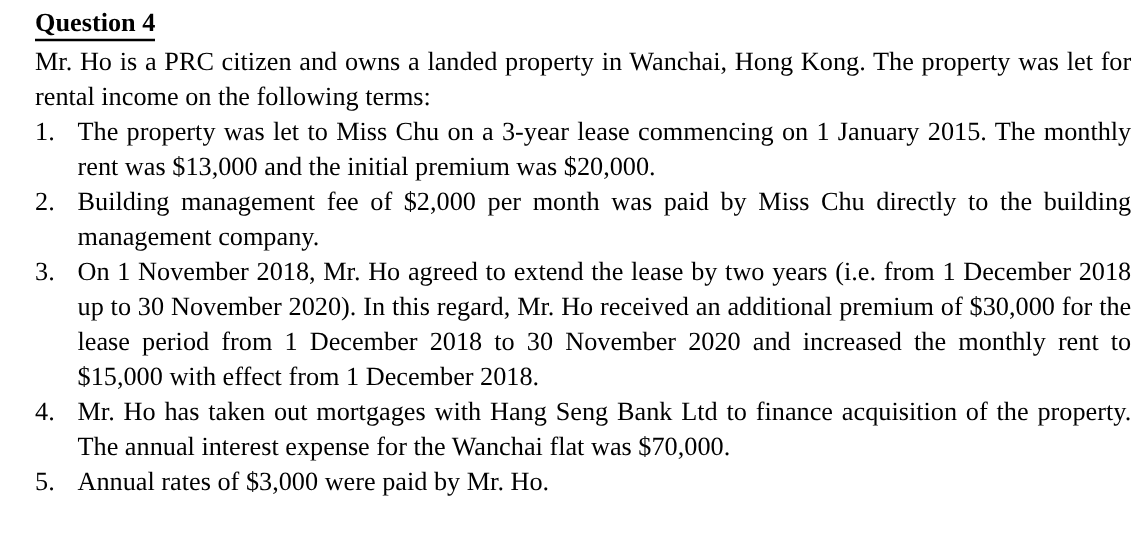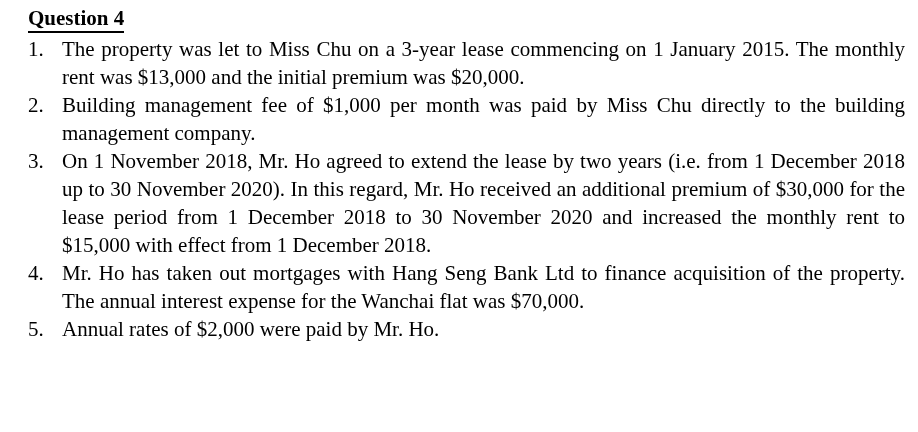--- a/index.html
+++ b/index.html
@@ -57,43 +57,44 @@
 </style>
 </head>
 <body>
 
 <div class="page">
 
   <h1 class="doc-title">
     <span class="title-text">Question 4</span>
   </h1>
 
+  <p class="intro">Mr. Ho is a PRC citizen and owns a landed property in Wanchai, Hong Kong. The property was let for rental income on the following terms:</p>
 
   <div class="num-list">
 
     <div class="list-item">
       <span class="item-marker">1.</span>
       <span class="item-text">The property was let to Miss Chu on a 3-year lease commencing on 1 January 2015. The monthly rent was $13,000 and the initial premium was $20,000.</span>
     </div>
 
     <div class="list-item">
       <span class="item-marker">2.</span>
-      <span class="item-text">Building management fee of $1,000 per month was paid by Miss Chu directly to the building management company.</span>
+      <span class="item-text">Building management fee of $2,000 per month was paid by Miss Chu directly to the building management company.</span>
     </div>
 
     <div class="list-item">
       <span class="item-marker">3.</span>
       <span class="item-text">On 1 November 2018, Mr. Ho agreed to extend the lease by two years (i.e. from 1 December 2018 up to 30 November 2020). In this regard, Mr. Ho received an additional premium of $30,000 for the lease period from 1 December 2018 to 30 November 2020 and increased the monthly rent to $15,000 with effect from 1 December 2018.</span>
     </div>
 
     <div class="list-item">
       <span class="item-marker">4.</span>
       <span class="item-text">Mr. Ho has taken out mortgages with Hang Seng Bank Ltd to finance acquisition of the property. The annual interest expense for the Wanchai flat was $70,000.</span>
     </div>
 
     <div class="list-item">
       <span class="item-marker">5.</span>
-      <span class="item-text">Annual rates of $2,000 were paid by Mr. Ho.</span>
+      <span class="item-text">Annual rates of $3,000 were paid by Mr. Ho.</span>
     </div>
 
   </div>
 
 </div>
 
 </body></html>

